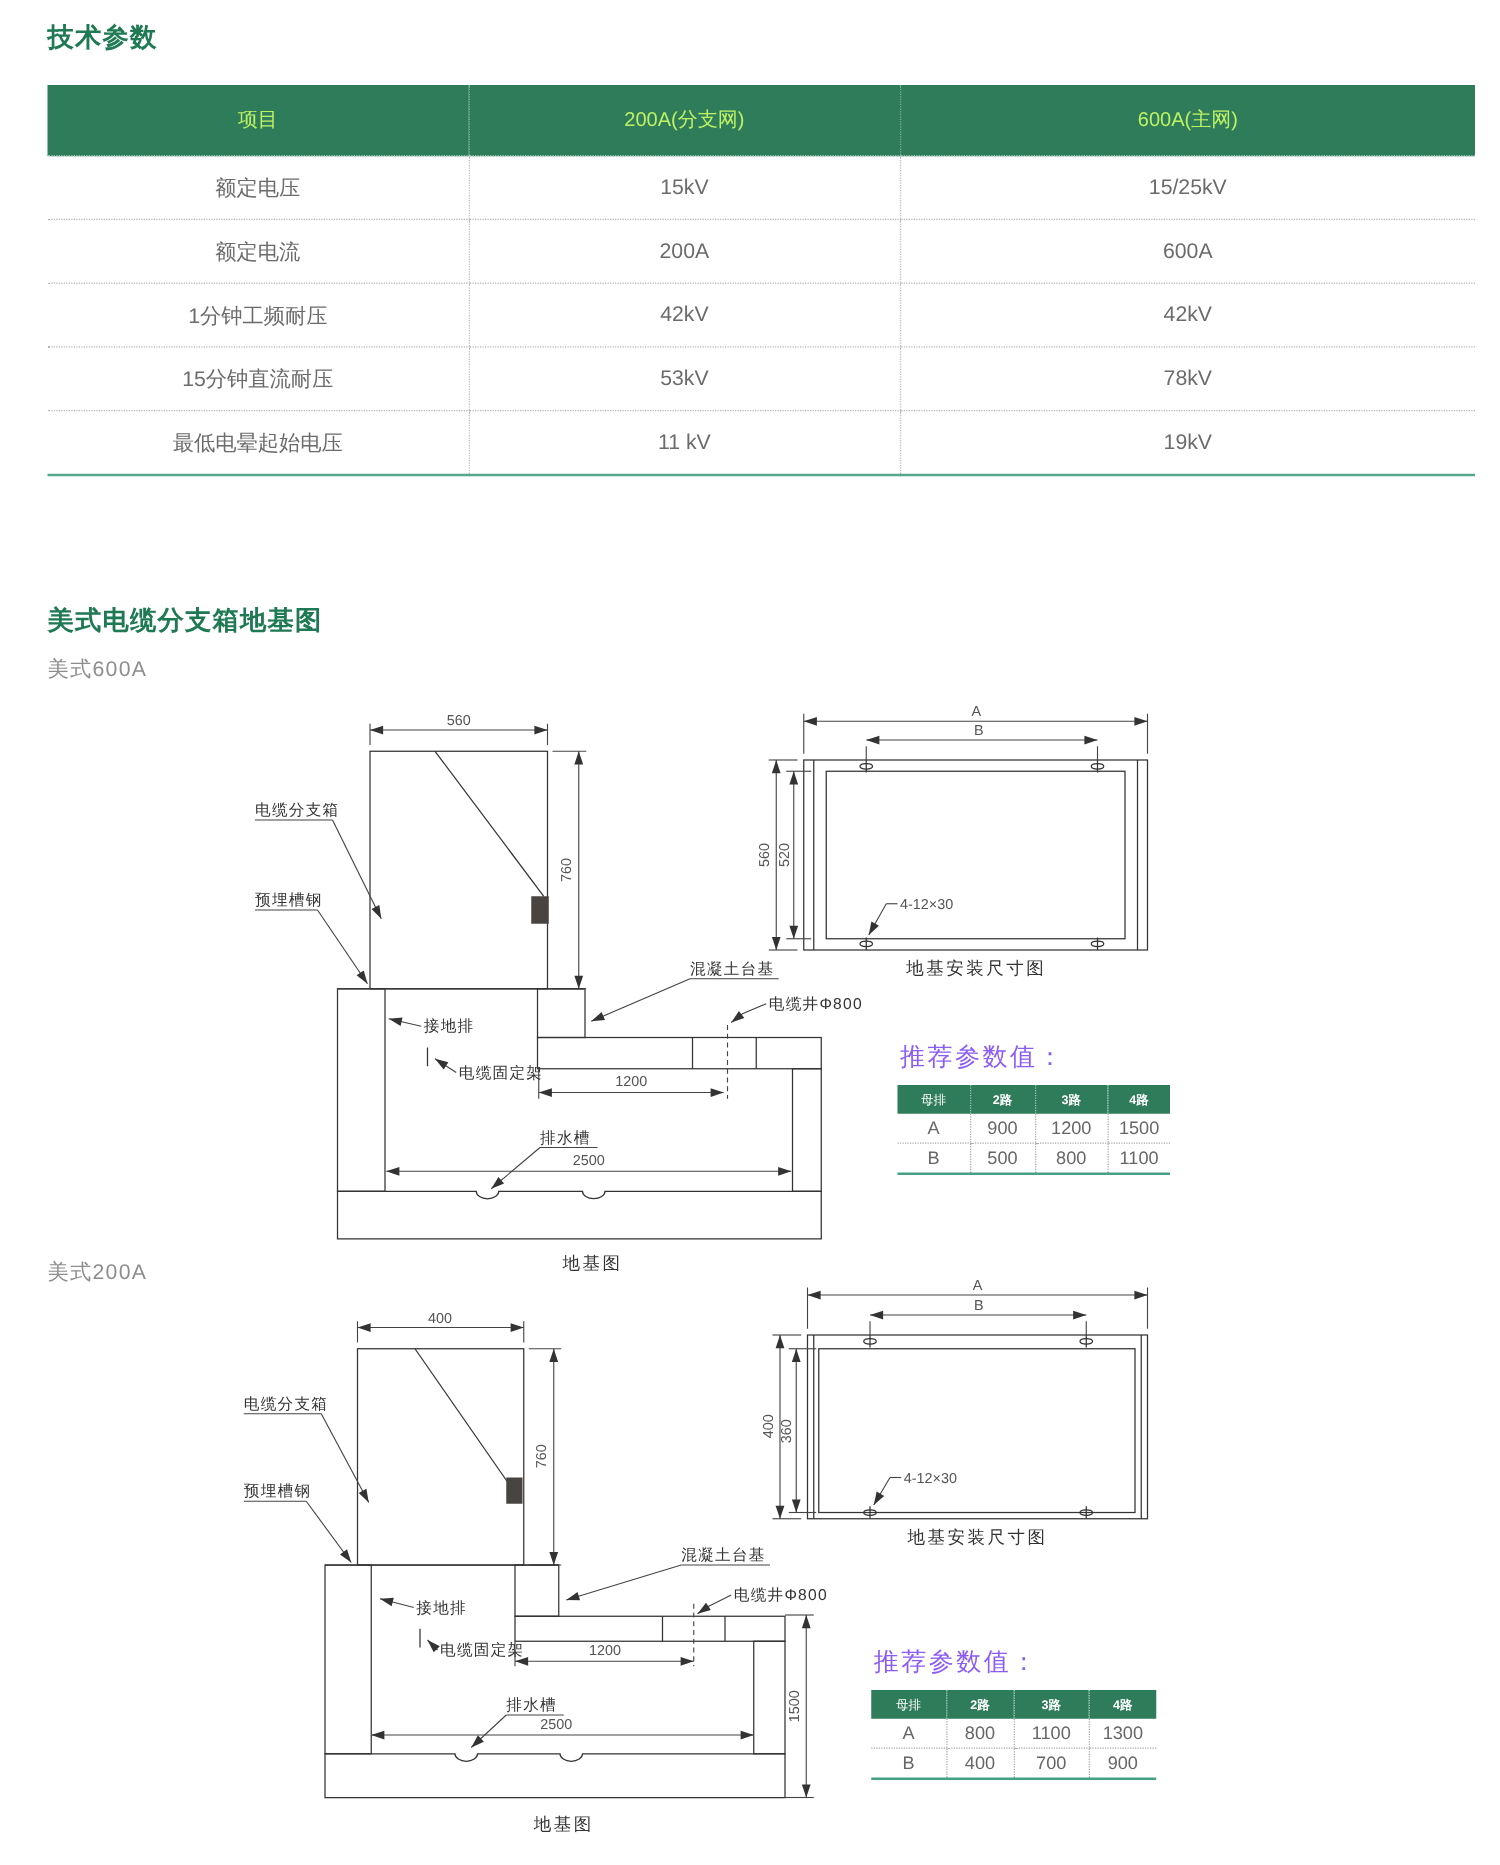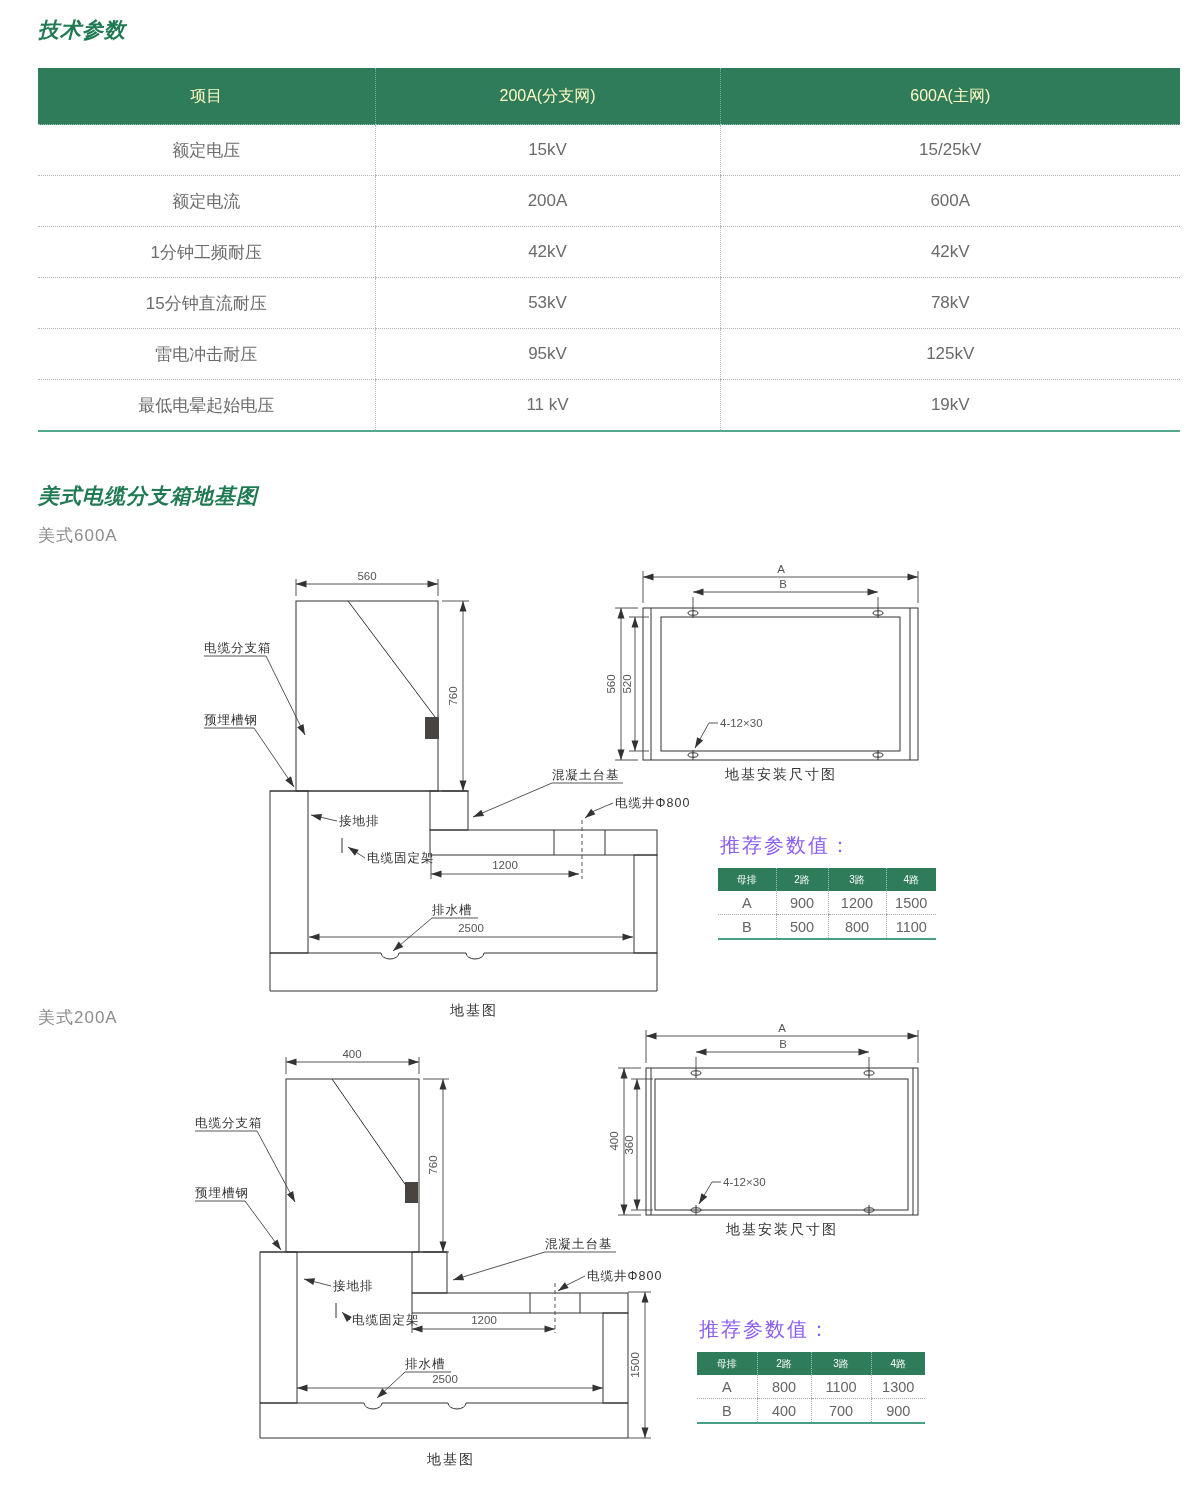--- a/index.html
+++ b/index.html
@@ -1,33 +1,33 @@
 <!DOCTYPE html>
 <html><head>
 <meta charset="utf-8">
 <style>
   html,body{margin:0;padding:0;background:#ffffff;}
   body{font-family:"Liberation Sans","DejaVu Sans",sans-serif;}
   .page{position:relative;width:1200px;height:1492px;background:#fff;overflow:hidden;}
-  .sec-title{position:absolute;left:38px;font-size:21px;font-weight:bold;color:#1f7a53;letter-spacing:1px;font-style:italic;}
+  .sec-title{position:absolute;left:38px;font-size:21px;font-weight:bold;color:#1f7a53;letter-spacing:1px;}
   .sub-title{position:absolute;left:38px;font-size:17px;color:#8d8d8d;letter-spacing:1px;}
   
   table.spec{position:absolute;left:38px;top:68px;width:1142px;border-collapse:collapse;table-layout:fixed;border-bottom:2px solid #55a88b;}
-  table.spec th{background:#2e7c5a;color:#fef9c3;font-weight:normal;font-size:16px;height:54px;border-bottom:1px dotted #9fc5b4;}
+  table.spec th{background:#2e7c5a;color:#bef264;font-weight:normal;font-size:16px;height:54px;border-bottom:1px dotted #9fc5b4;}
   table.spec th.sep,table.spec td.sep{border-left:1px dotted #bdbdbd;}
   table.spec th.sep{border-left:1px dotted #7fae99;}
   table.spec td{height:48px;text-align:center;font-size:17px;color:#6b6b6b;border-bottom:1px dotted #b5b5b5;}
   table.spec tr:last-child td{border-bottom:none;}
   
   .rec{position:absolute;}
   .rec .rec-title{font-size:20px;color:#8b5cf6;letter-spacing:2px;margin:0 0 9px 2px;}
   table.rec-t{border-collapse:collapse;table-layout:fixed;border-bottom:2px solid #45a085;}
   table.rec-t th{background:#2e7c5a;color:#fff;font-weight:normal;font-size:10px;height:21px;}
   table.rec-t td{font-size:14.5px;color:#666;height:21px;text-align:center;}
-  table.rec-t th.sep{border-left:1px dotted #9fc5b4;}
+  table.rec-t th.sep{border-left:1px dotted #9fc5b4;font-weight:bold;}
   table.rec-t td.sep{border-left:1px dotted #aaa;}
   table.rec-t tr.dot td{border-bottom:1px dotted #aaa;}
   
   svg{position:absolute;overflow:visible;}
   svg text{fill:#3a3a3a;}
   .dm{font-size:11.5px;fill:#555;}
   .lb{font-size:12.5px;fill:#333;letter-spacing:1px;}
   .cap{font-size:14px;fill:#333;letter-spacing:2px;}
   .ln{stroke:#333;stroke-width:1;fill:none;}
   .thin{stroke:#444;stroke-width:0.9;fill:none;}
@@ -64,25 +64,20 @@
     </tr>
     <tr>
       <td>1分钟工频耐压</td>
       <td class="sep">42kV</td>
       <td class="sep">42kV</td>
     </tr>
     <tr>
       <td>15分钟直流耐压</td>
       <td class="sep">53kV</td>
       <td class="sep">78kV</td>
-    </tr>
-    <tr>
-      <td>雷电冲击耐压</td>
-      <td class="sep">95kV</td>
-      <td class="sep">125kV</td>
     </tr>
     <tr>
       <td>最低电晕起始电压</td>
       <td class="sep">11 kV</td>
       <td class="sep">19kV</td>
     </tr>
   </tbody>
     </table>
 
   <div class="sec-title" style="top:482px;">美式电缆分支箱地基图</div>

